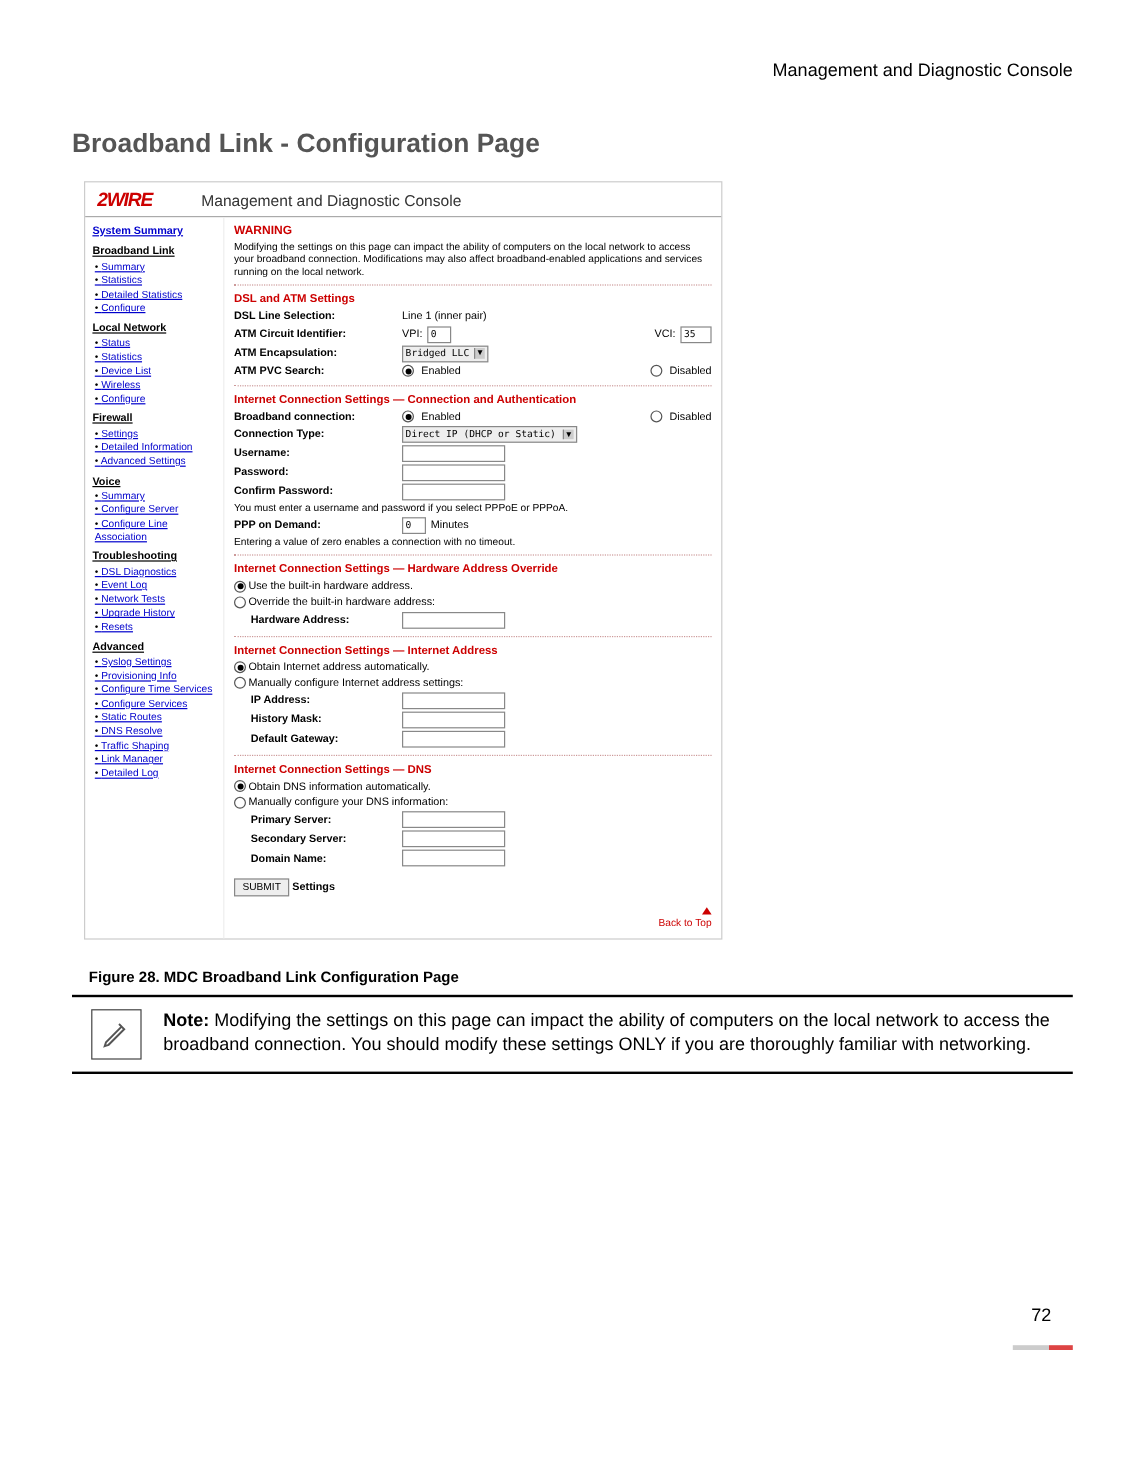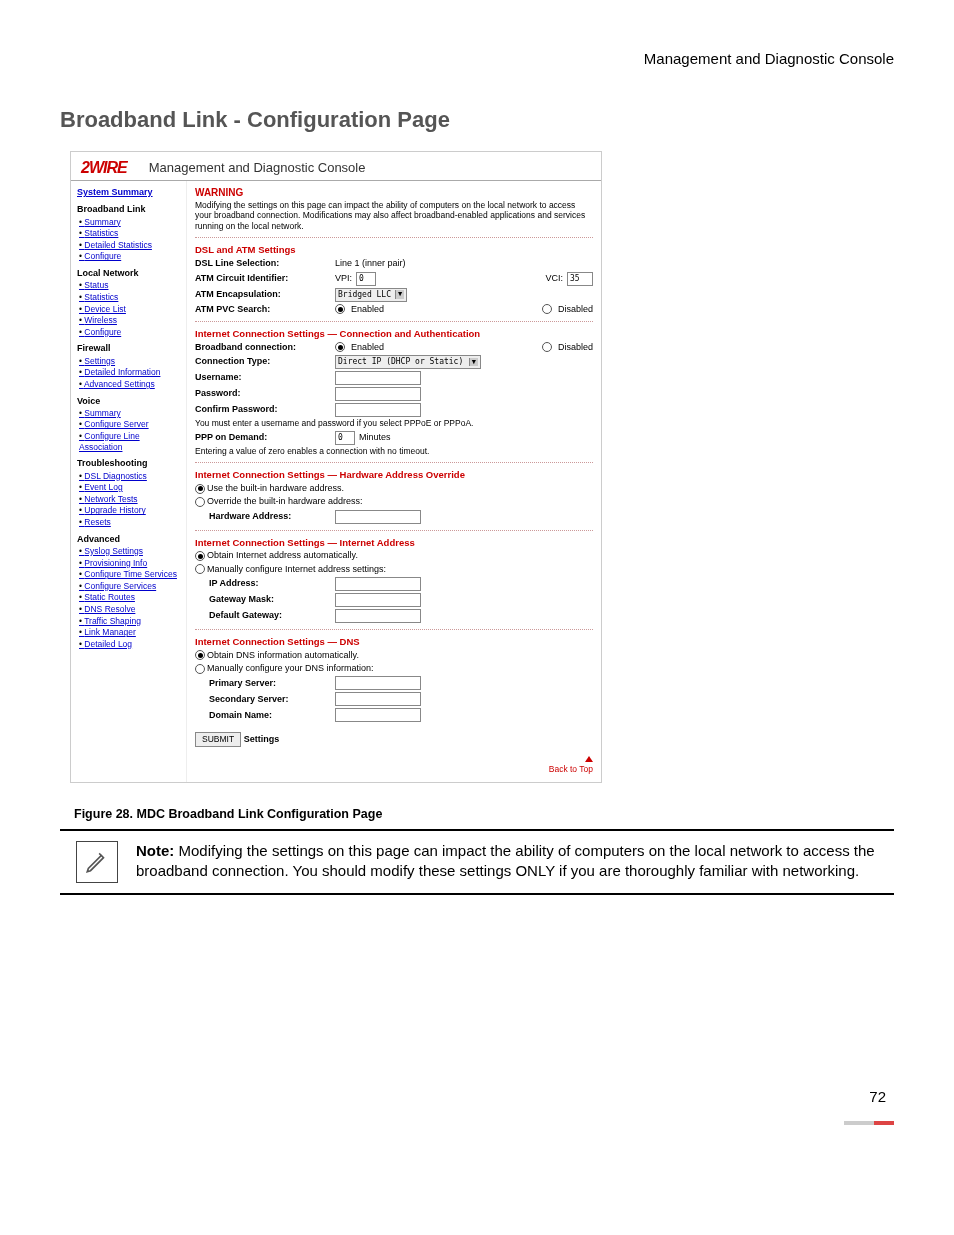--- a/index.html
+++ b/index.html
@@ -38,20 +38,21 @@
     font-size: 9px;
     line-height: 1.25;
     margin-left: 10px;
     background: #fff;
   }
   .ss-header {
     display: flex;
     align-items: flex-end;
     border-bottom: 1px solid #aaa;
     padding: 6px 10px 2px 10px;
+    gap: 19px;
   }
   .ss-logo {
     font-family: Arial Black, Arial, sans-serif;
     font-weight: 900;
     color: #c00;
     font-size: 16px;
     letter-spacing: -1px;
     font-style: italic;
     margin-right: 22px;
   }
@@ -67,20 +68,21 @@
   .ss-nav {
     width: 105px;
     border-right: 1px solid #eee;
     padding: 6px 4px 6px 6px;
   }
   .ss-nav .nav-head {
     font-weight: bold;
     color: #000;
     font-size: 9px;
     margin-top: 6px;
+    text-decoration: underline;
   }
   .ss-nav .nav-head.first {
     margin-top: 0;
     color: #00c;
     text-decoration: underline;
   }
   .ss-nav a.nav-link {
     display: block;
     color: #00c;
     text-decoration: underline;
@@ -230,21 +232,21 @@
   .note-text {
     font-size: 15px;
     line-height: 1.35;
   }
   .note-text .note-label {
     font-weight: bold;
   }
   .page-num {
     position: absolute;
     bottom: 130px;
-    right: 68px;
+    right: 78px;
     font-size: 15px;
   }
   .footer-bar {
     position: absolute;
     bottom: 110px;
     right: 60px;
     width: 50px;
     height: 4px;
     background: linear-gradient(to right, #ccc 60%, #d44 60%);
   }
@@ -406,21 +408,21 @@
         <div class="sec-title">Internet Connection Settings — Internet Address</div>
         <div class="radio-opt"><span class="radio-dot checked"></span><span>Obtain Internet address automatically.</span></div>
         <div class="radio-opt"><span class="radio-dot"></span><span>Manually configure Internet address settings:</span></div>
         <div class="row" style="padding-left:14px">
             <div class="lbl" style="width:126px">IP Address:</div>
             <div class="val">
               <span class="fake-input"></span>
             </div>
           </div>
         <div class="row" style="padding-left:14px">
-            <div class="lbl" style="width:126px">Gateway Mask:</div>
+            <div class="lbl" style="width:126px">History Mask:</div>
             <div class="val">
               <span class="fake-input"></span>
             </div>
           </div>
         <div class="row" style="padding-left:14px">
             <div class="lbl" style="width:126px">Default Gateway:</div>
             <div class="val">
               <span class="fake-input"></span>
             </div>
           </div>

